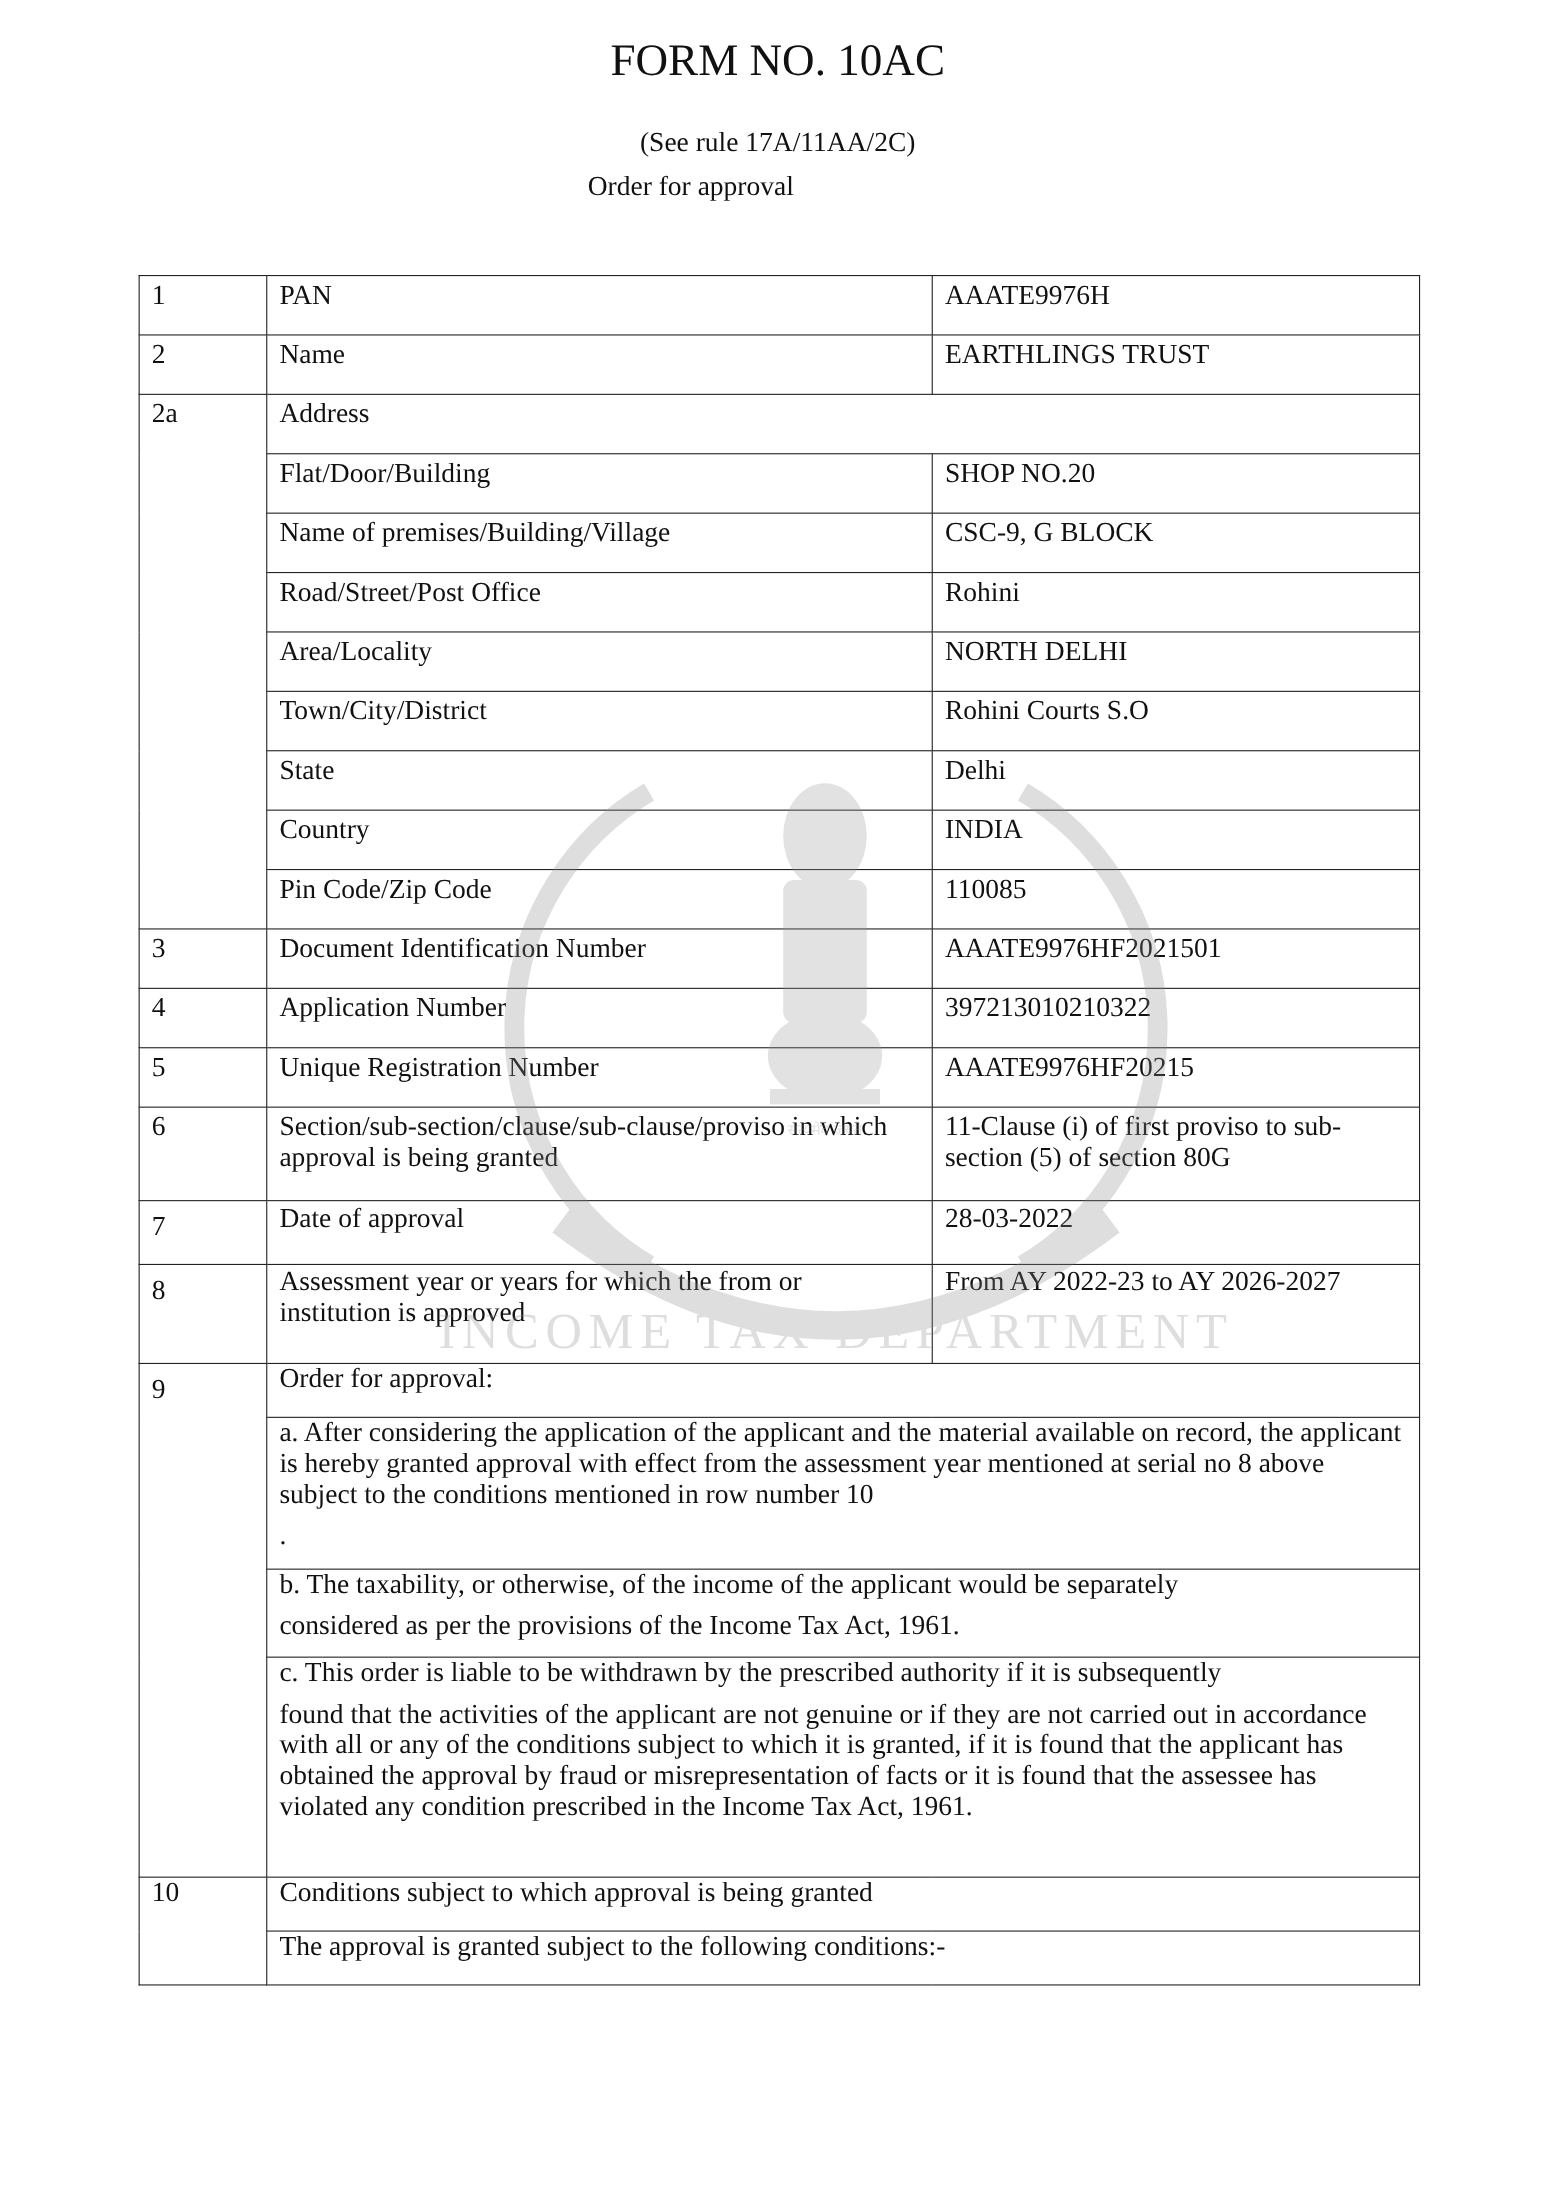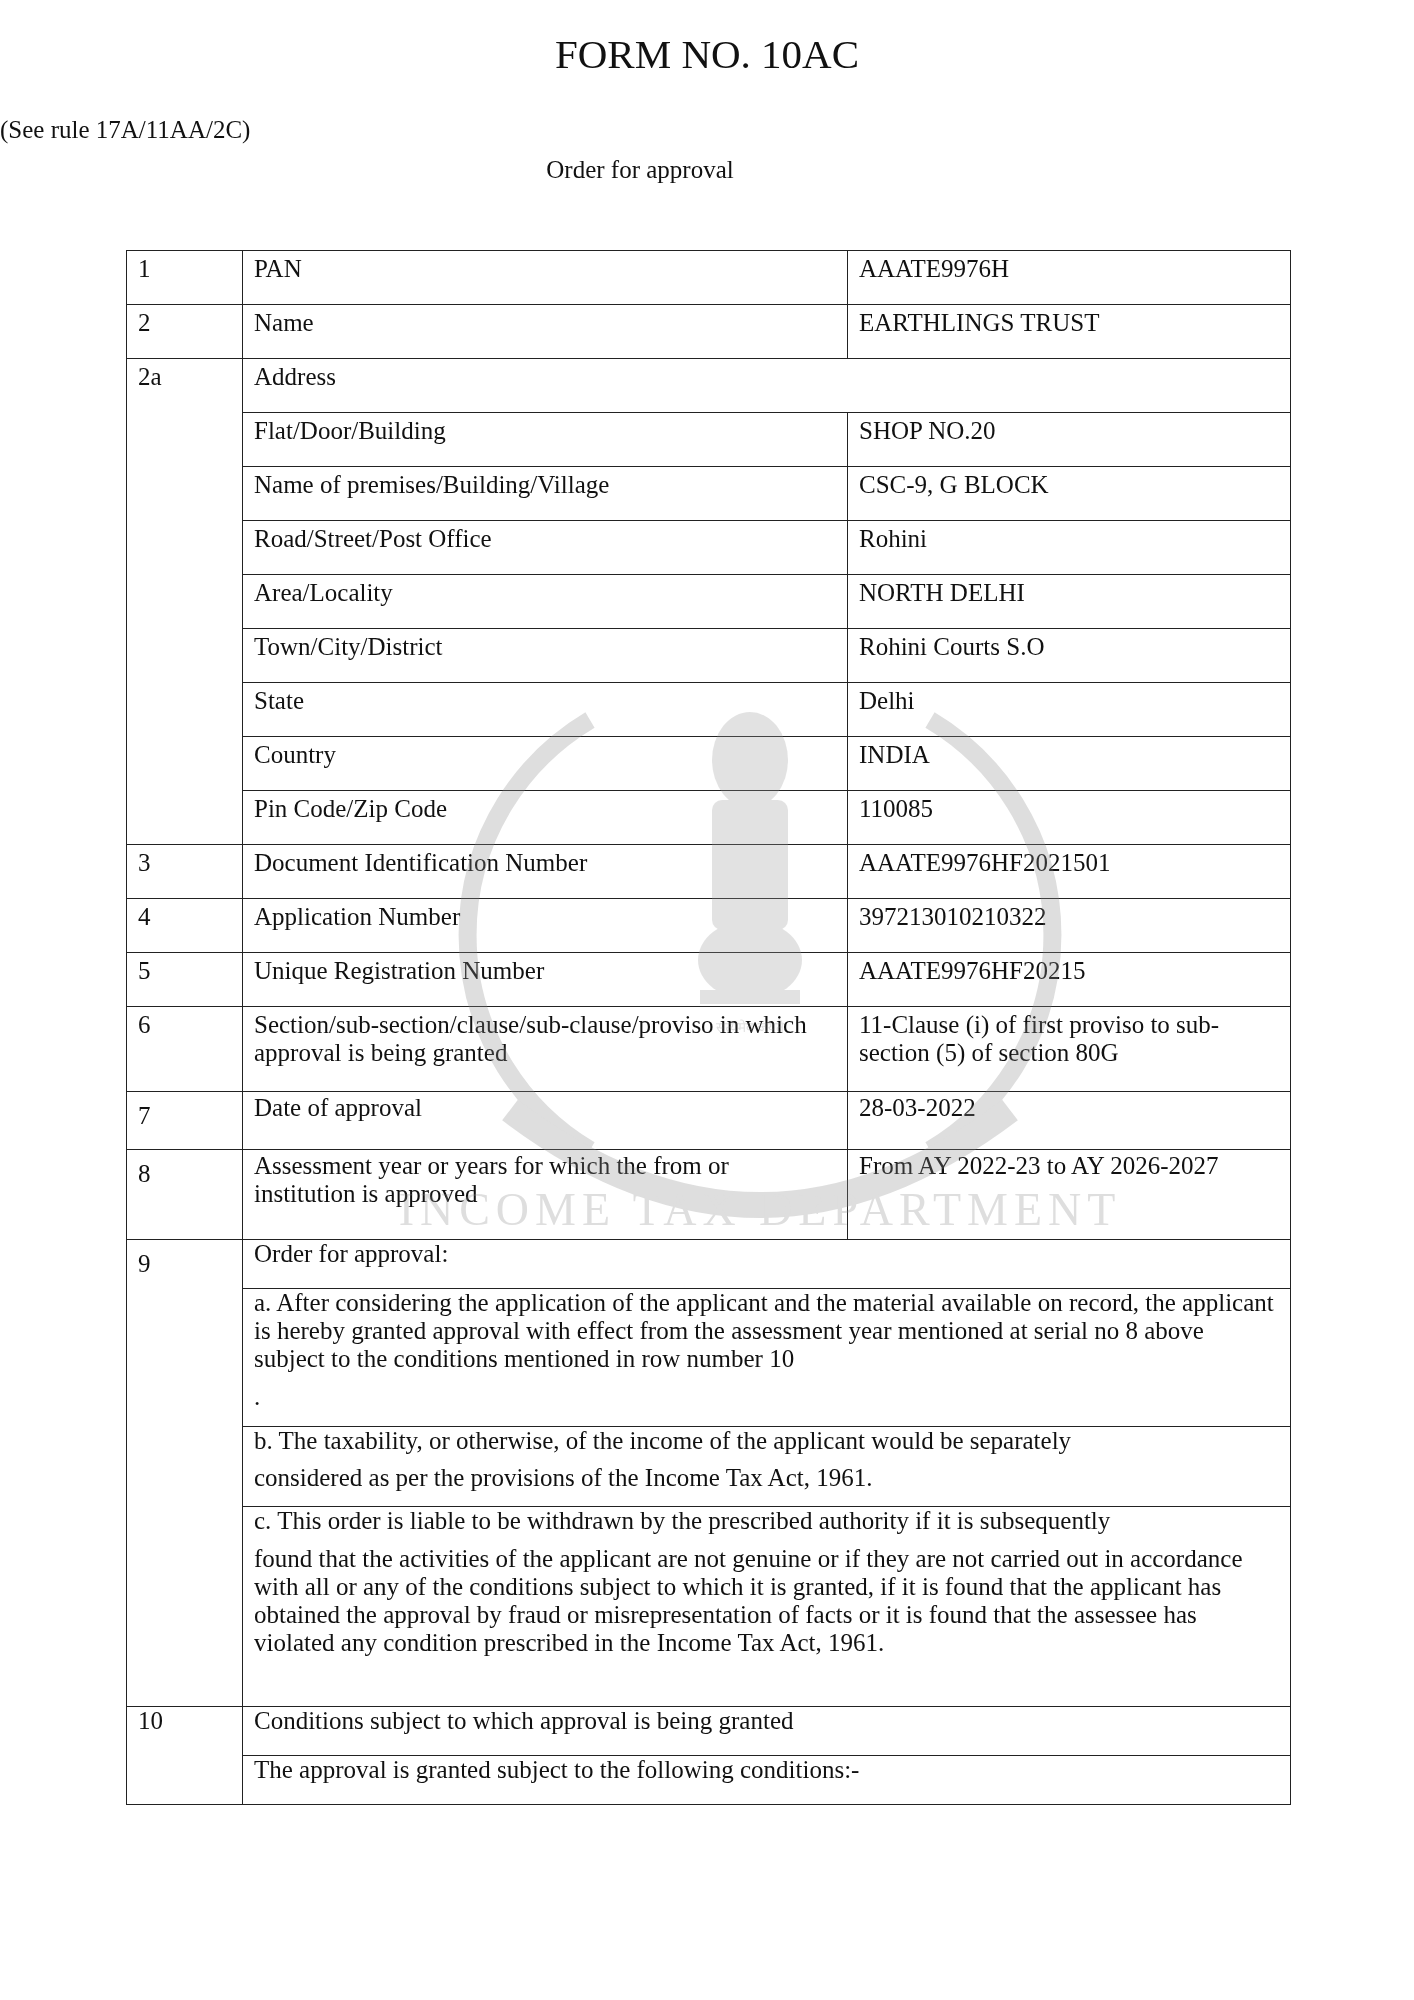--- a/index.html
+++ b/index.html
@@ -5,25 +5,25 @@
   html, body { margin: 0; padding: 0; background: #ffffff; }
   body {
     width: 1414px; height: 2000px; position: relative; overflow: hidden;
     font-family: "Liberation Serif", "DejaVu Serif", serif; color: #111;
   }
   .title {
     position: absolute; top: 30px; left: 0; width: 1414px; text-align: center;
     font-size: 41px; font-weight: normal; letter-spacing: 0px;
   }
   .subtitle {
-    position: absolute; top: 116px; left: 0; width: 1414px; text-align: left;
+    position: absolute; top: 116px; left: 0; width: 1414px; text-align: center;
     font-size: 25px;
   }
   .subtitle2 {
-    position: absolute; top: 156px; left: 16px; width: 1248px; text-align: center;
+    position: absolute; top: 156px; left: 4px; width: 1248px; text-align: center;
     font-size: 25px;
   }
   .watermark {
     position: absolute; left: 260px; top: 680px; width: 1000px; height: 560px;
     pointer-events: none; opacity: 0.28;
   }
   table.form {
     position: absolute; left: 126px; top: 250px; width: 1164px;
     border-collapse: collapse; table-layout: fixed; font-size: 25px;
   }

